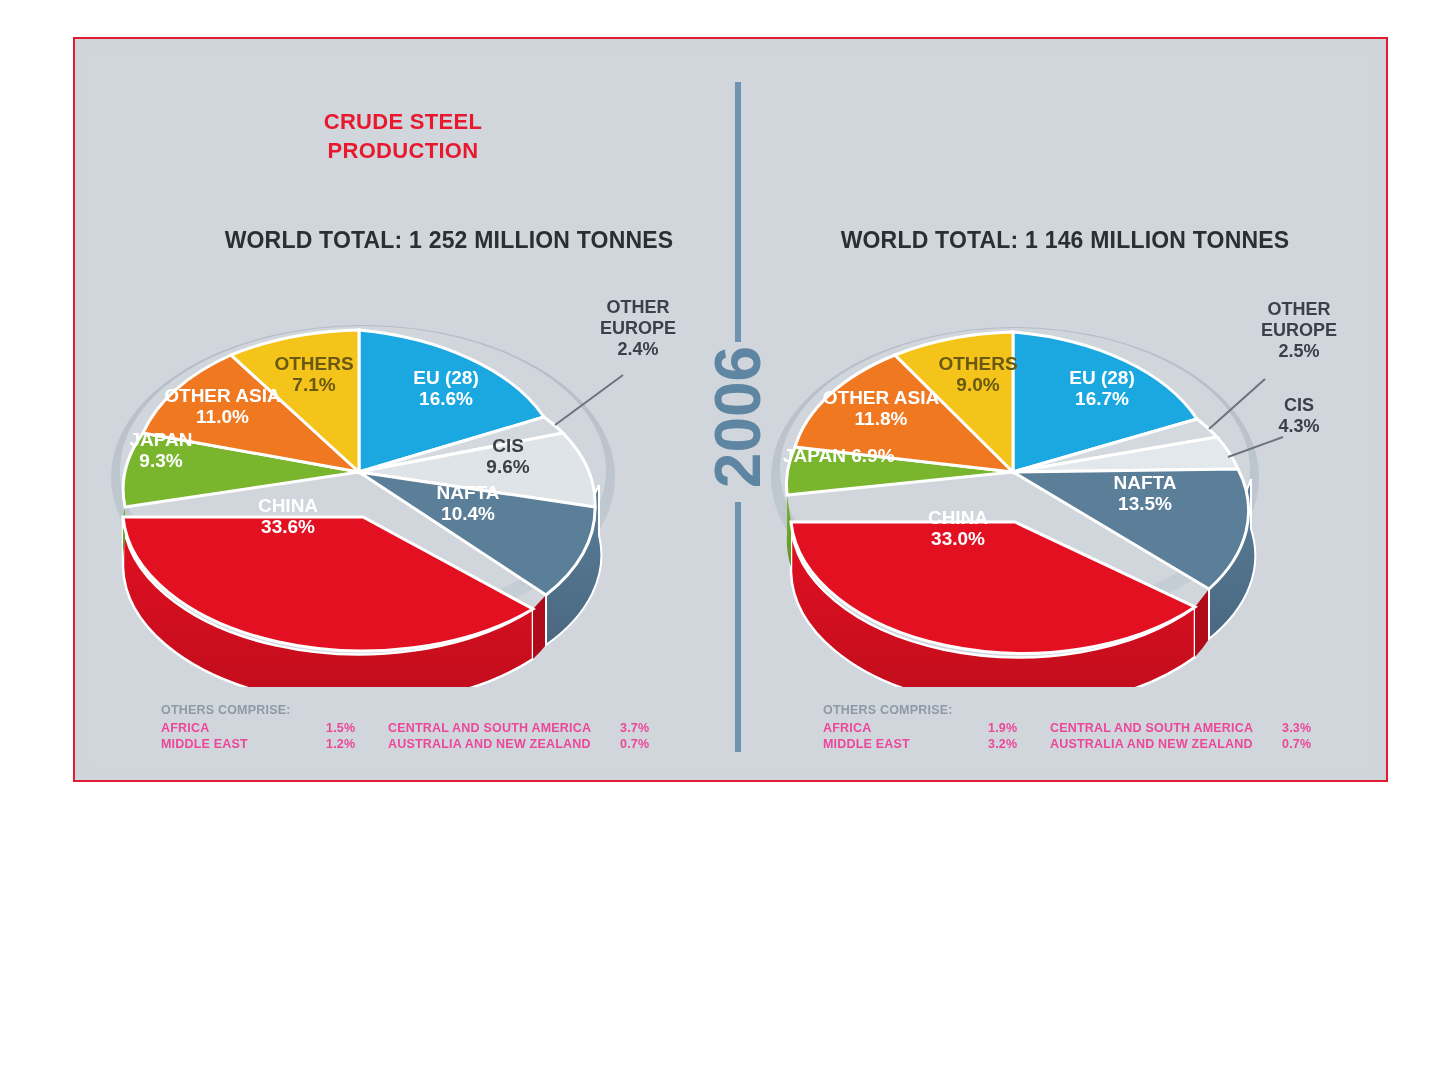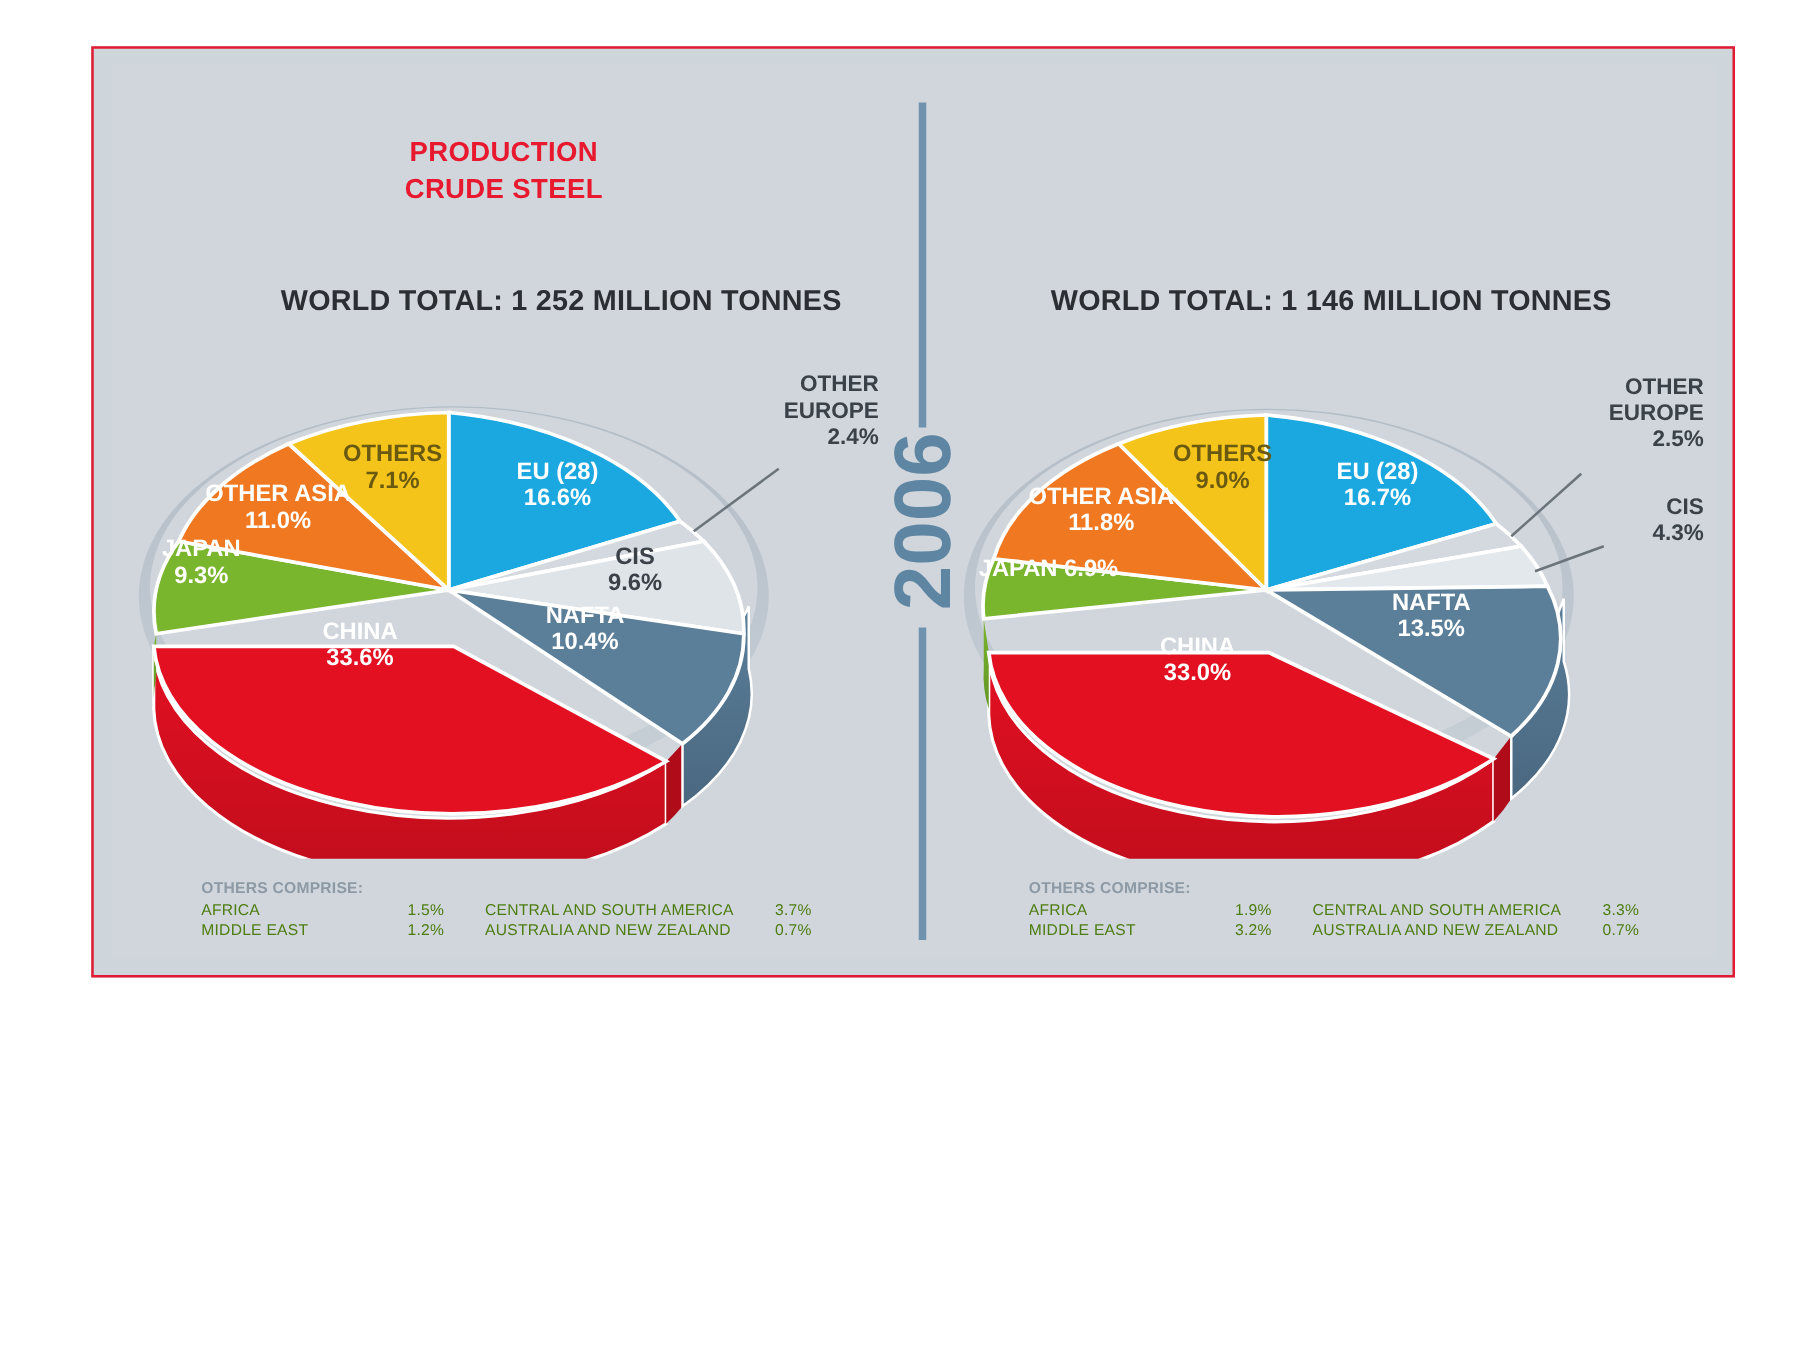--- a/index.html
+++ b/index.html
@@ -68,50 +68,50 @@
   .lbl{
     position:absolute;font-weight:bold;line-height:1.12;
     text-align:center;white-space:nowrap;pointer-events:none;
   }
   .lbl .l1{display:block;}
   .lbl .l2{display:block;}
 
   
   .callout{
     position:absolute;font-weight:bold;color:#3b4148;
-    font-size:18px;line-height:1.16;text-align:right;white-space:nowrap;
+    font-size:18px;line-height:1.16;text-align:center;white-space:nowrap;
   }
 
   
   .foot{
     position:absolute;left:88px;bottom:30px;width:520px;
     color:#8d9aa6;font-weight:bold;font-size:12.5px;letter-spacing:0.2px;
   }
   .foot .fhead{margin-bottom:3px;margin-top:12px;}
   .foot table{border-collapse:collapse;width:100%;}
-  .foot td{padding:1px 0;font-weight:normal;color:#4d7c0f;white-space:nowrap;}
+  .foot td{padding:1px 0;font-weight:bold;color:#ec4899;white-space:nowrap;}
   .foot td.c1{width:165px;}
   .foot td.c2{width:62px;}
   .foot td.c3{width:232px;}
   .foot td.c4{text-align:left;}
 </style>
 </head>
 <body>
 
 <div id="stage">
 
   <div id="panel">
     <div id="panel-inner"></div>
   </div>
 
   <div class="half" id="half-left">
 
     <div class="title">
+      <div>CRUDE STEEL</div>
       <div>PRODUCTION</div>
-      <div>CRUDE STEEL</div>
     </div>
 
     <div class="world-total">WORLD TOTAL: 1 252 MILLION TONNES</div>
 
     <div class="pie-wrap">
       <svg class="pie-svg" width="600" height="420" viewBox="0 0 600 420">
         <defs>
           <linearGradient id="rimL" x1="0" y1="0" x2="0" y2="1">
             <stop offset="0" stop-color="#aeb8c2"></stop>
               <stop offset="1" stop-color="#c6ced6"></stop>

